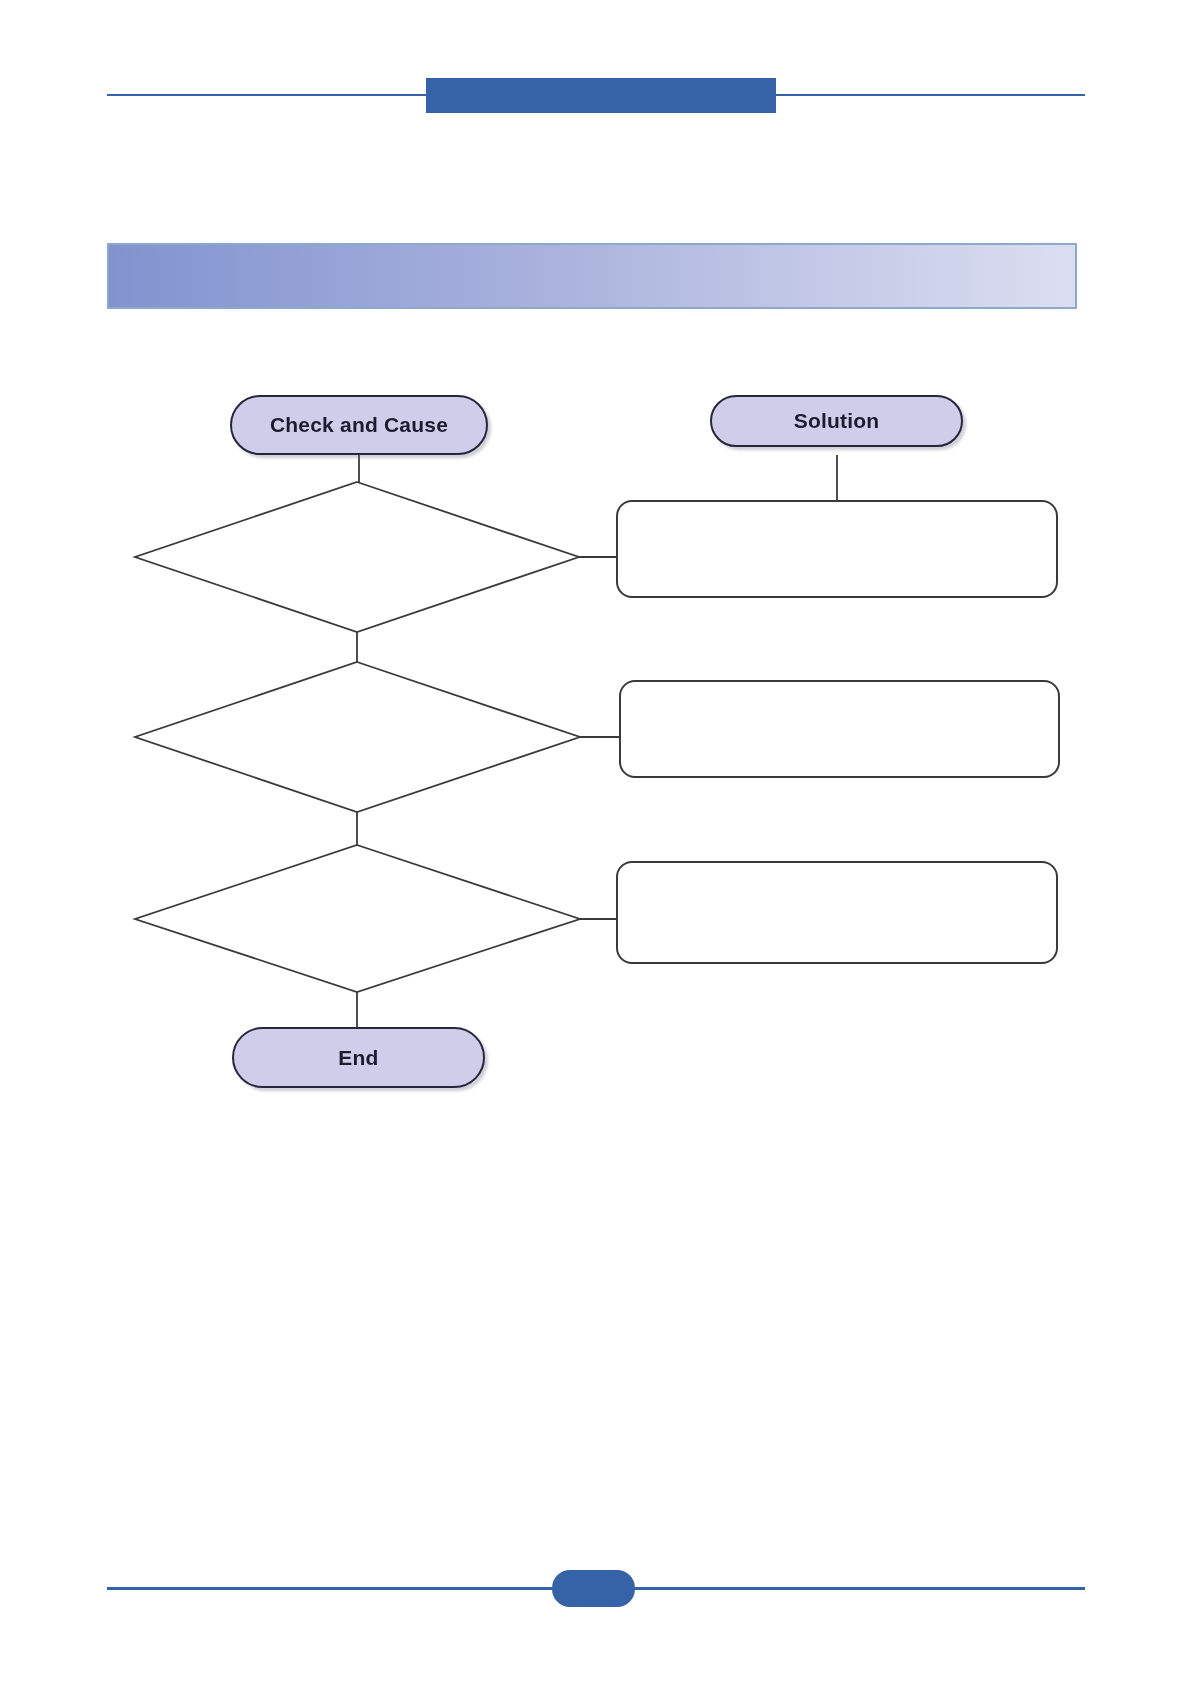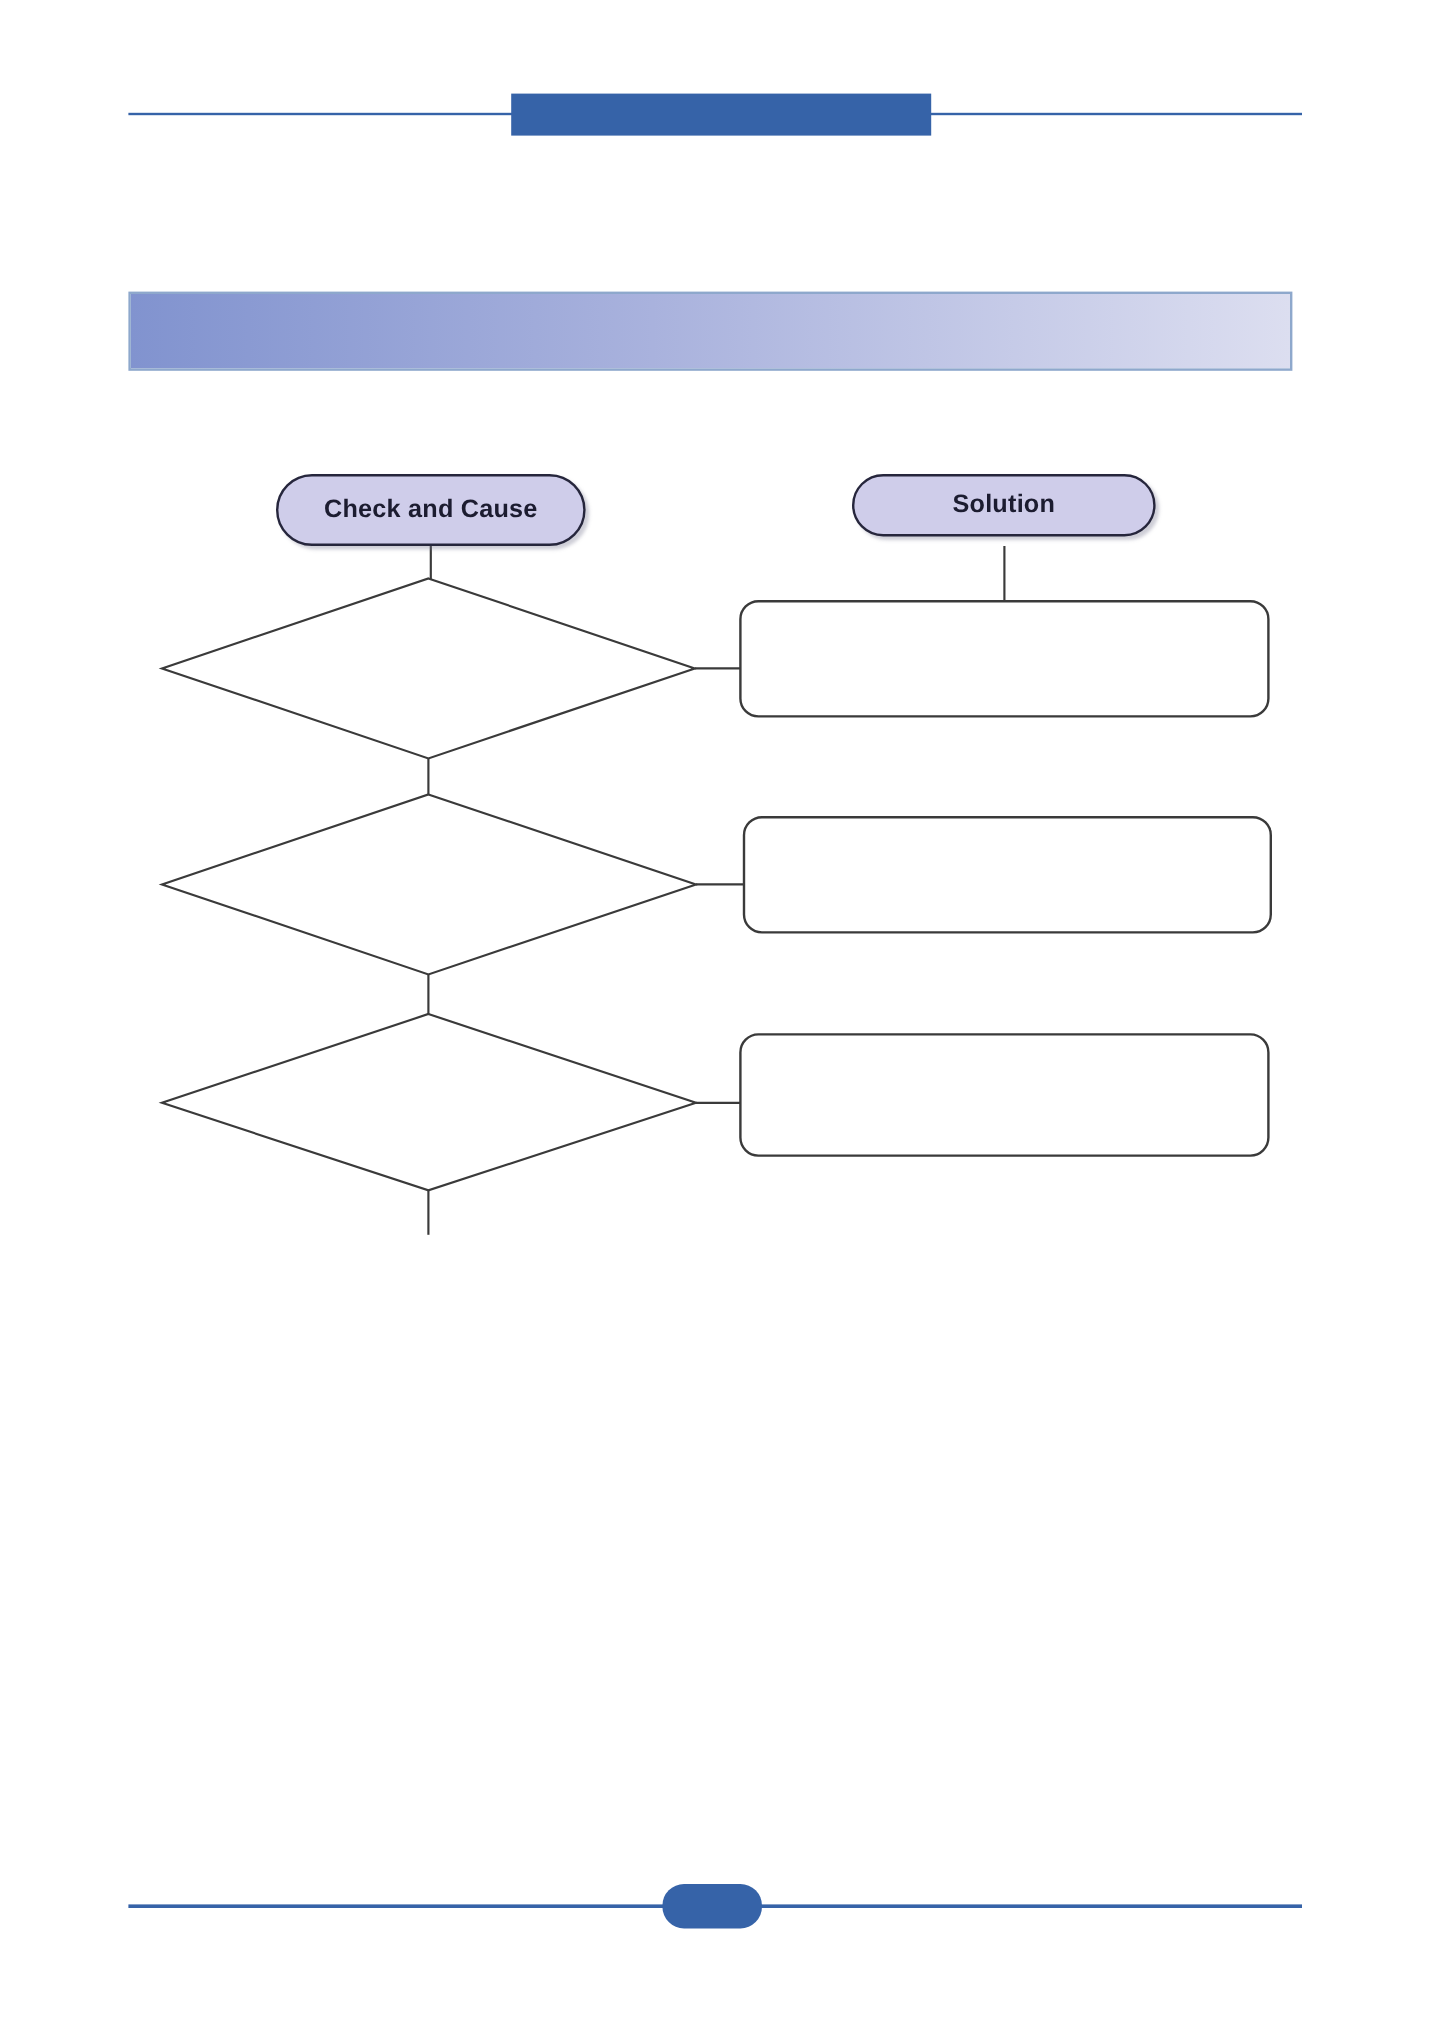--- a/index.html
+++ b/index.html
@@ -93,20 +93,23 @@
   </svg>
 
   <div class="abs pill" style="left:230px; top:395px; width:258px; height:60px;align-items:center;">
     <span>Check and Cause</span>
   </div>
 
   <div class="abs pill" style="left:710px; top:395px; width:253px; height:52px;">
     <span>Solution</span>
   </div>
 
+  <div class="abs pill" style="left:232px; top:1027px; width:253px; height:61px;">
+    <span>End</span>
+  </div>
 
   <div class="abs sol-box" style="left:616px; top:500px; width:442px; height:98px;">
     <span></span>
   </div>
 
   <div class="abs sol-box" style="left:619px; top:680px; width:441px; height:98px;">
     <span></span>
   </div>
 
   <div class="abs sol-box" style="left:616px; top:861px; width:442px; height:103px;">

